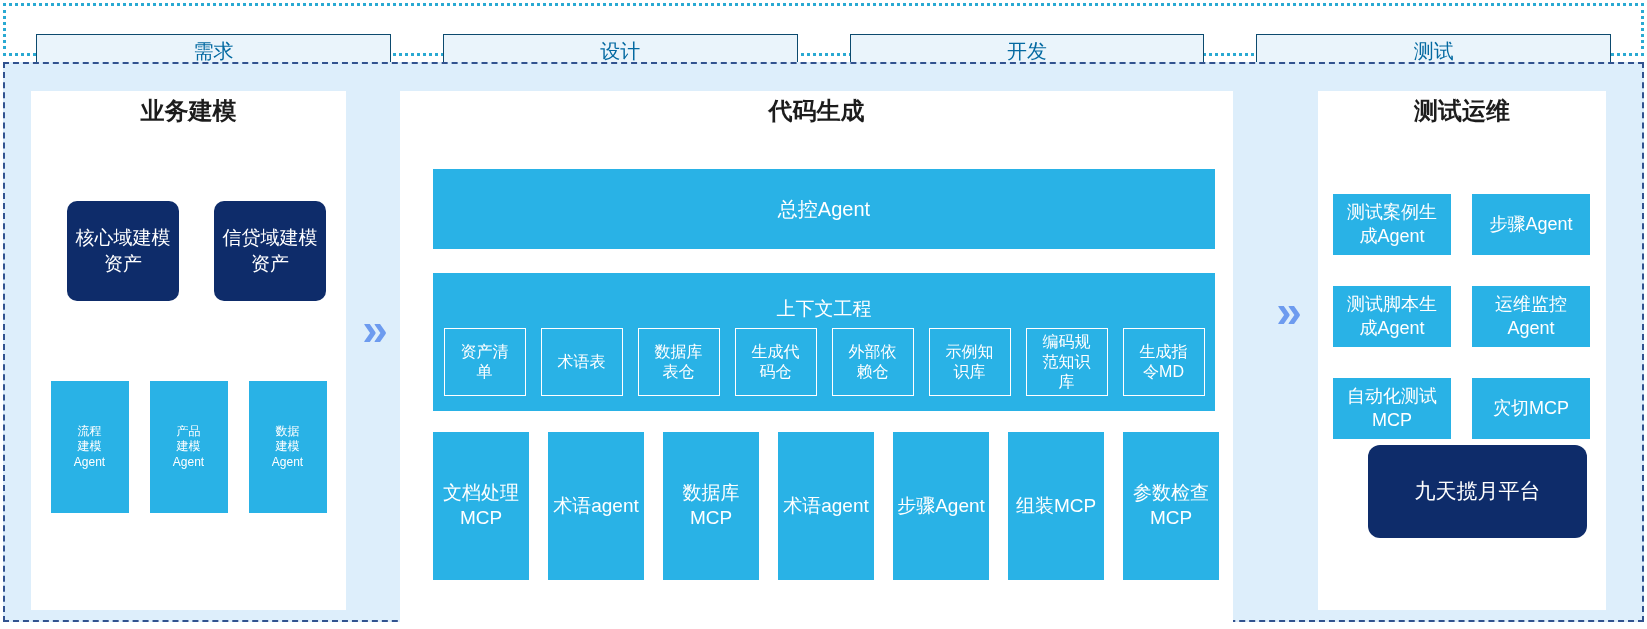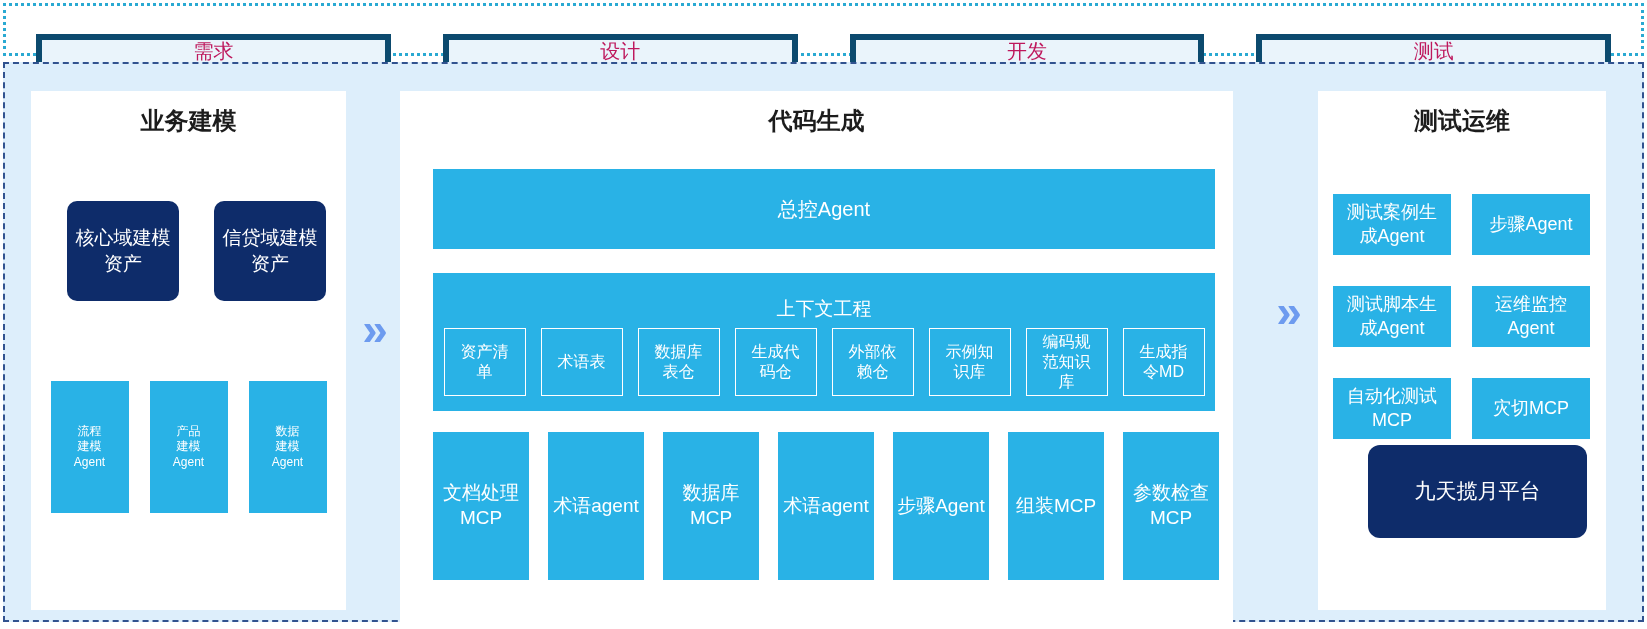--- a/index.html
+++ b/index.html
@@ -9,33 +9,33 @@
     font-family:"Liberation Sans","DejaVu Sans",sans-serif; overflow:hidden;
   }
 
   
   .phase-strip {
     position:absolute; left:3px; top:3px; width:1641px; height:53px;
     border:3px dotted #2aa9d2; background:#ffffff;
     display:flex; align-items:center; padding:0 30px; gap:52px;
   }
   .phase-box {
-    flex:1; height:36px; background:#eaf4fb; border:6px solid #0c4a6e;
+    flex:1; height:36px; background:#eaf4fb; border:1px solid #0c4a6e;
     display:flex; align-items:center; justify-content:center;
-    font-size:20px; color:#be185d;margin-top:44px;
+    font-size:20px; color:#0369a1;margin-top:44px;
   }
 
   
   .main-area {
     position:absolute; left:3px; top:62px; width:1641px; height:560px;
     border:2px dashed #31528f; background:#ddeefb;
   }
   .panel { position:absolute; background:#ffffff; }
   .panel h2 {
-    text-align:center; margin-top:14px; font-size:24px; font-weight:bold; color:#1c1c1c;
+    text-align:center; margin-top:4px; font-size:24px; font-weight:bold; color:#1c1c1c;
   }
   .panel-business { left:26px;  top:27px; width:315px; height:519px; }
   .panel-codegen  { left:395px; top:27px; width:833px; height:544px; }
   .panel-testing  { left:1313px;top:27px; width:288px; height:519px; }
 
   .chevron {
     position:absolute; width:60px; text-align:center;
     font-size:46px; font-weight:bold; color:#6d9bef; line-height:1;
     letter-spacing:-4px;
   }

